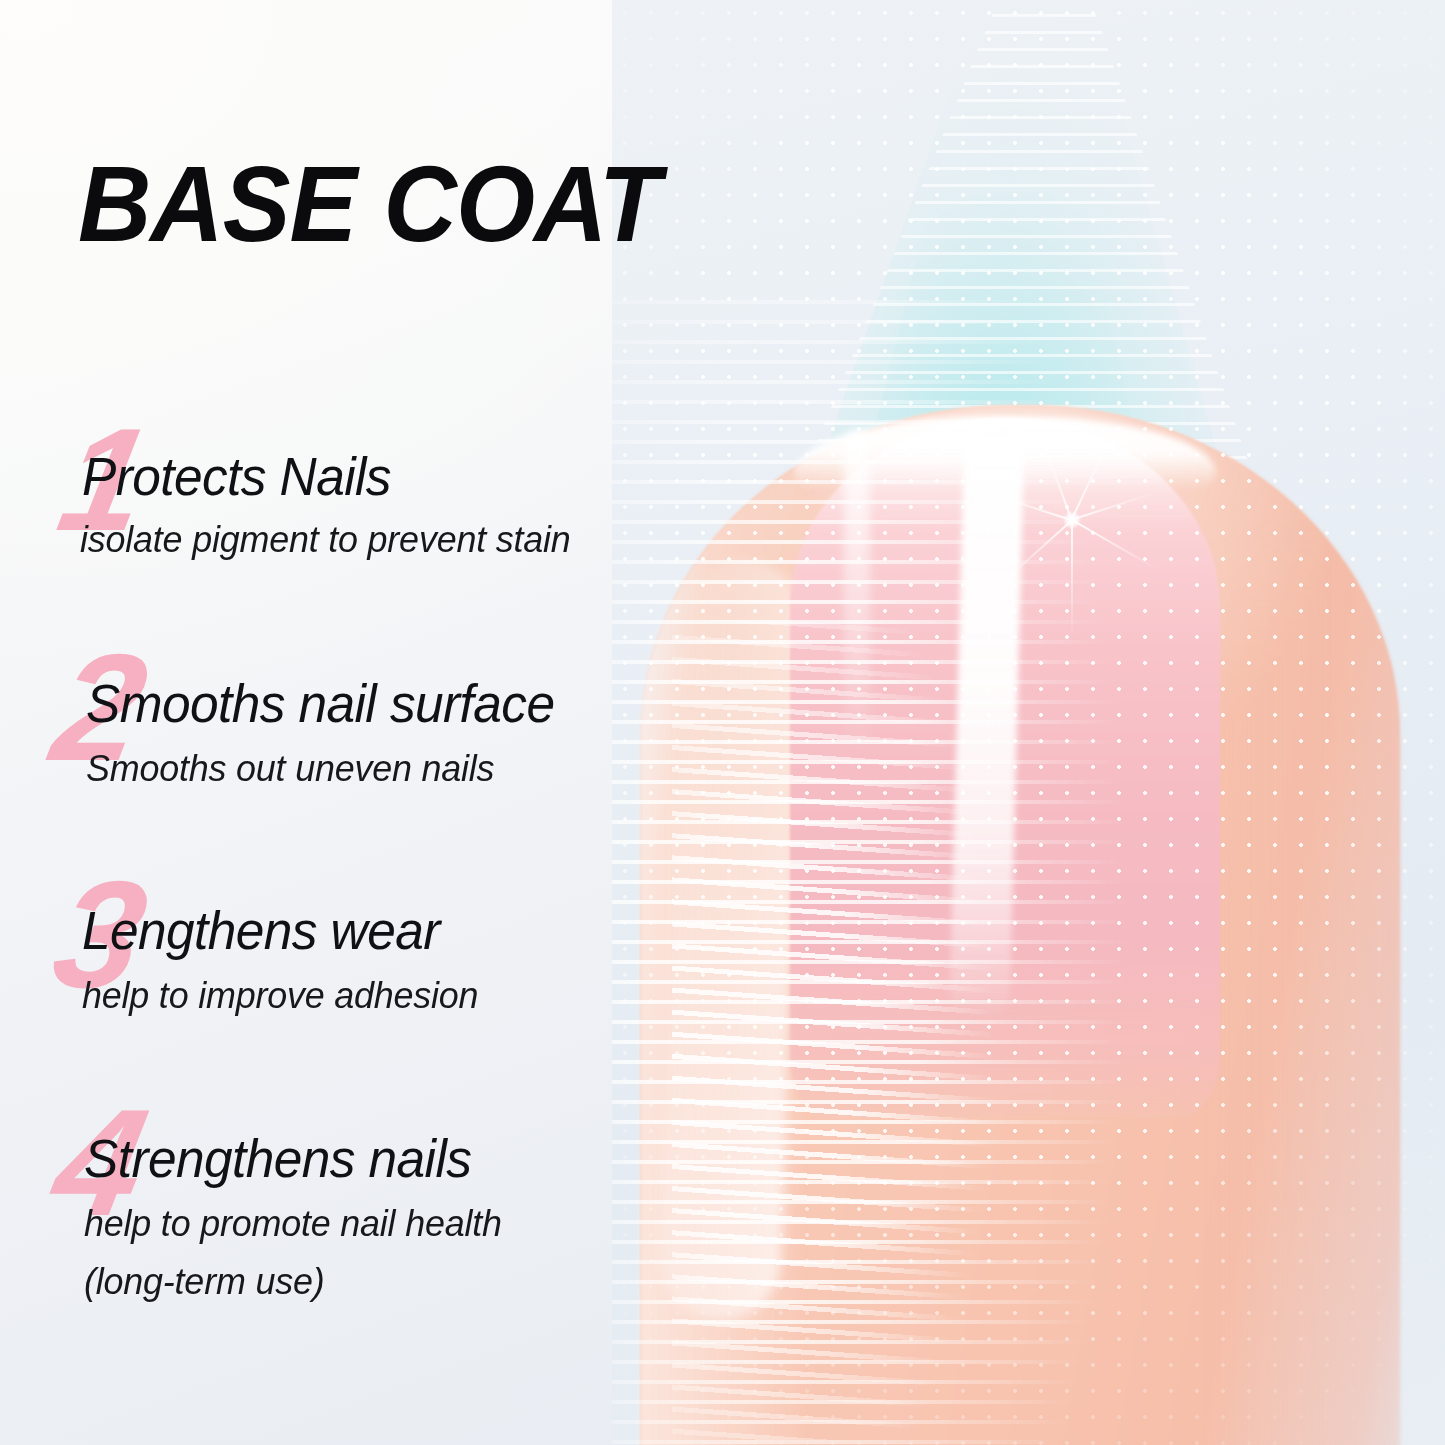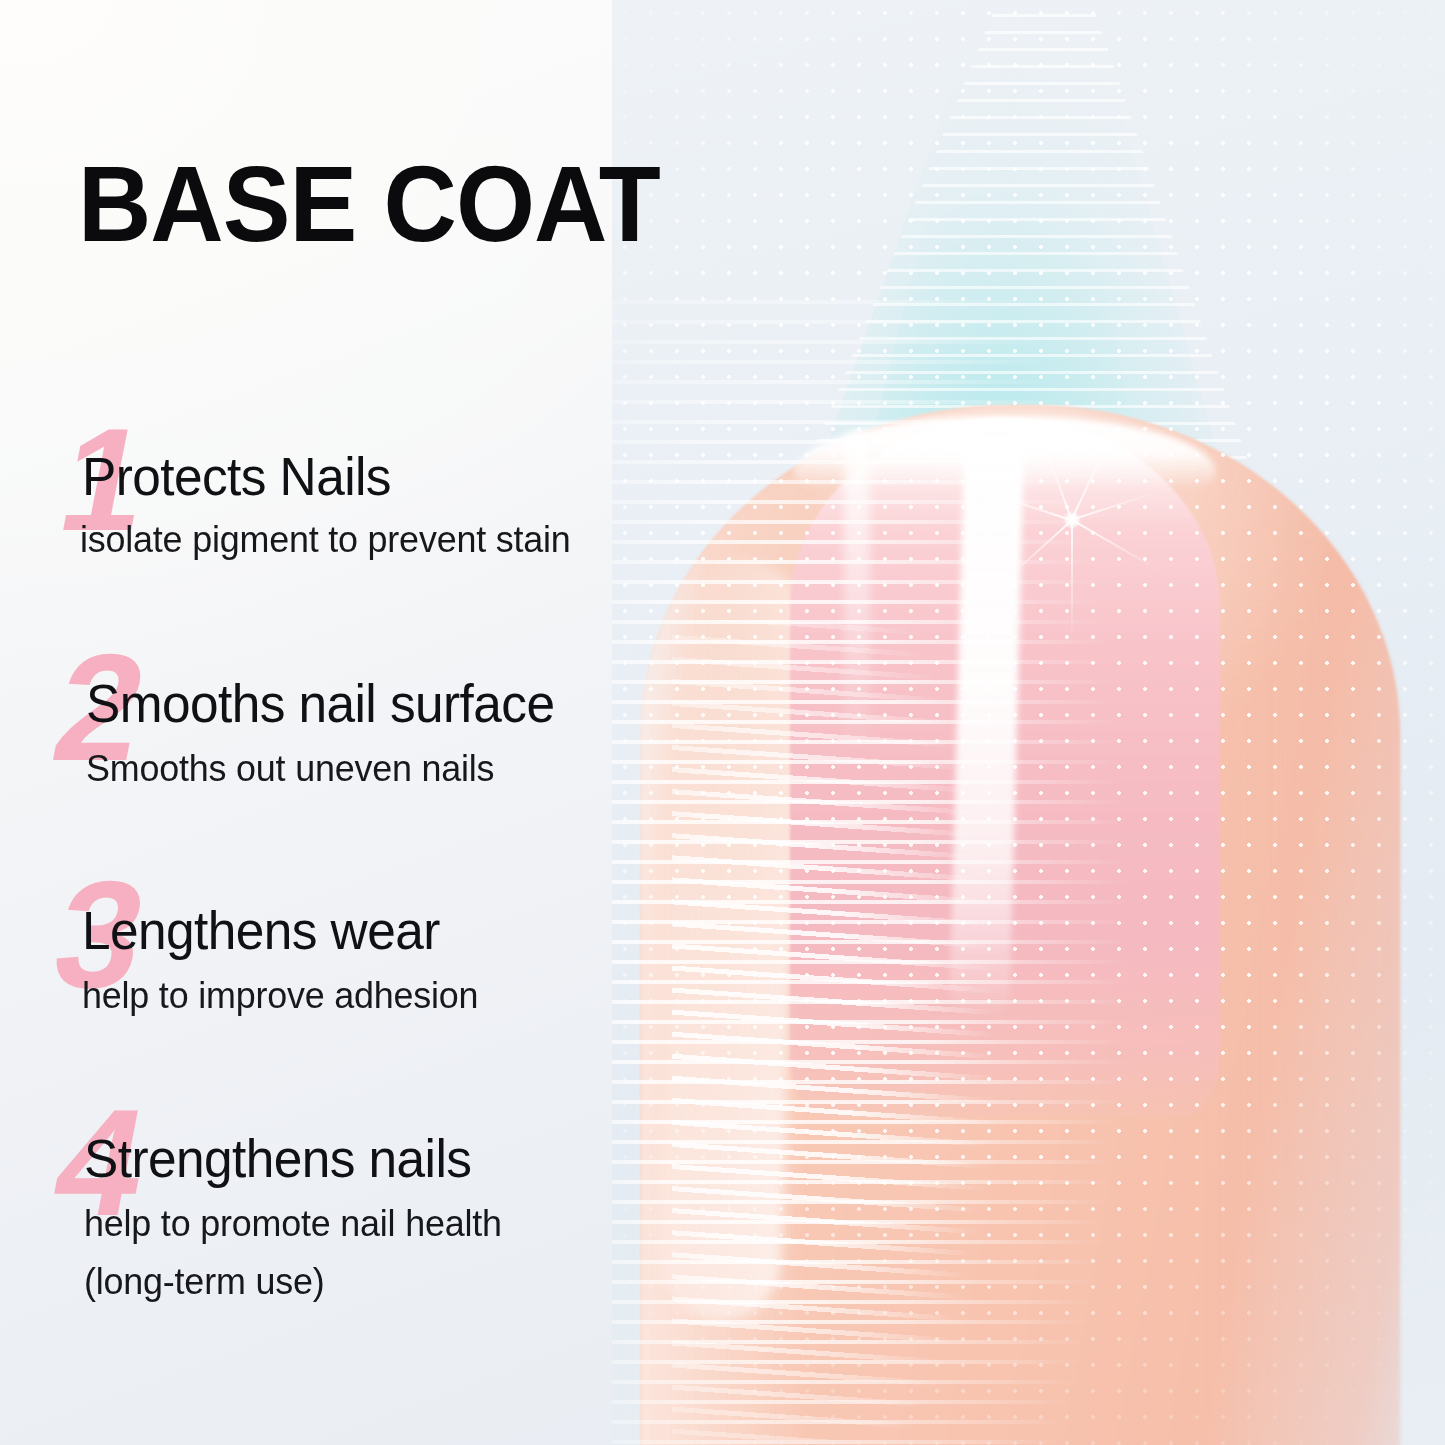--- a/index.html
+++ b/index.html
@@ -5,20 +5,21 @@
   html,body{margin:0;padding:0;}
   body{
     width:1445px;height:1445px;overflow:hidden;
     font-family:"Liberation Sans","DejaVu Sans",sans-serif;
     background:#f2f4f7;
   }
   #stage{position:relative;width:1445px;height:1445px;overflow:hidden;
     background:
       radial-gradient(120% 95% at 2% 0%, #fefdfb 0%, #fbfbfa 18%, rgba(250,250,250,0) 52%),
       linear-gradient(160deg,#fcfcfc 0%, #f4f5f7 38%, #eceff4 70%, #e7ecf2 100%);
+    font-style: italic;
   }
 
   
   #photo{position:absolute;left:612px;top:0;width:833px;height:1445px;overflow:hidden;}
 
   
   .photo-bg{position:absolute;inset:0;
     background:linear-gradient(165deg,#eef2f6 0%,#e9eff5 35%,#e4ebf2 70%,#e8eef3 100%);
   }
 

